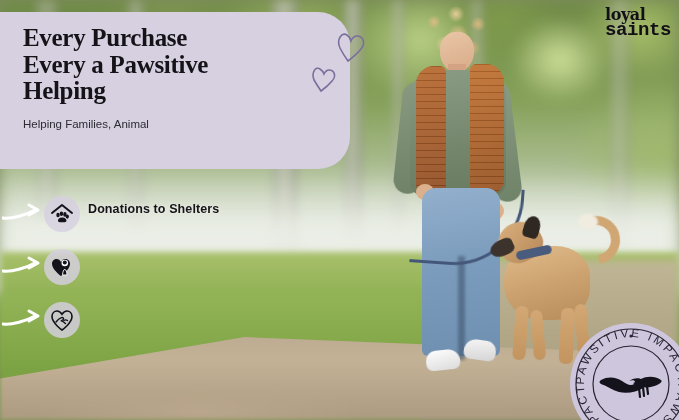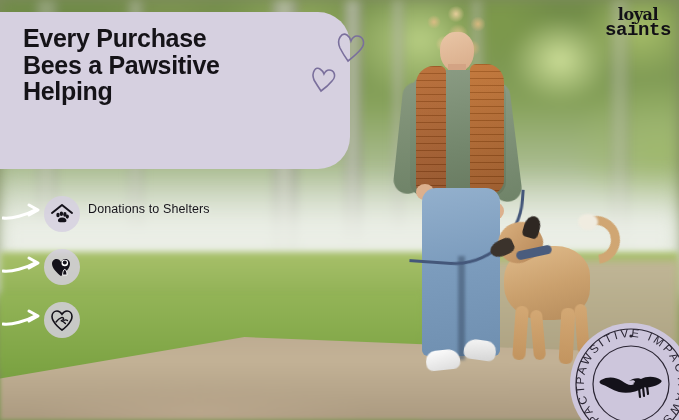--- a/index.html
+++ b/index.html
@@ -159,21 +159,21 @@
   .dl3 { left:62px; top:86px; width:14px; height:56px; transform:rotate(3deg); }
   .dl4 { left:78px; top:82px; width:12px; height:50px; transform:rotate(-4deg); }
 
   
   .panel {
     position:absolute; left:-18px; top:12px; width:368px; height:157px;
     background:#d6d0e0; border-radius:0 32px 32px 0;
   }
   .panel-inner { position:absolute; left:18px; top:0; width:350px; height:100%; padding:13px 18px 0 23px; }
   .headline {
-    font-family:Liberation Sans, sans-serif;
+    font-family:Liberation Serif, serif;
     font-weight:700; font-size:25px; line-height:1.06;
     color:#151318; letter-spacing:-.3px;
   }
   .subline {
     margin-top:11px; font-size:11.5px; line-height:1.55;
     color:#2e2b33; font-weight:400;
   }
 
   
   .hearts { position:absolute; left:310px; top:22px; width:70px; height:76px; pointer-events:none; }
@@ -182,27 +182,27 @@
   .features { position:absolute; left:0; top:190px; width:300px; }
   .feat { position:relative; height:53px; display:flex; align-items:center; }
   .arrow { position:absolute; left:2px; top:12px; width:40px; height:22px; }
   .badge-icon {
     position:absolute; left:44px; top:6px; width:36px; height:36px; border-radius:50%;
     background:rgba(214,208,224,.82);
     display:flex; align-items:center; justify-content:center;
   }
   .feat-label {
     position:absolute; left:88px; top:12px;
-    font-size:12.5px; font-weight:400; color:#16141a; letter-spacing:.1px;
+    font-size:12.5px; font-weight:700; color:#16141a; letter-spacing:.1px;
     text-shadow:0 0 5px rgba(255,255,255,.55);
   }
 
   
   .logo {
-    position:absolute; right:8px; top:7px; text-align:center;
+    position:absolute; right:8px; top:7px; text-align:left;
     font-family:"DejaVu Serif", serif; font-weight:700;
     color:#121016; line-height:.94; letter-spacing:-.4px;
   }
   .logo .l1 { font-size:16px; display:block; }
   .logo .l2 { font-size:19px; display:block;font-family:Liberation Mono, monospace; }
 
   
   .seal { position:absolute; right:-14px; bottom:-26px; width:124px; height:124px; }
 </style>
 </head>
@@ -254,24 +254,25 @@
     <div class="dear"></div>
     <div class="dsnout"></div>
     <div class="dcollar"></div>
   </div>
 </div>
 
 <div class="panel">
   <div class="panel-inner">
     <div class="headline">
       <div>Every Purchase</div>
-      <div>Bees a Pawsitive</div>
+      <div>Every a Pawsitive</div>
       <div>Helping</div>
     </div>
     <div class="subline">
+      <div>Helping Families, Animal</div>
     </div>
   </div>
 </div>
 
 <div class="hearts">
   <svg width="70" height="76" viewBox="0 0 70 76" fill="none">
     <path d="M30 26c-4-9 2-16 7-13 3 2 4 6 4 6s2-5 6-5c6 0 9 7 4 13-4 5-13 12-13 12S33 32 30 26z" stroke="#7a6f9c" stroke-width="1.6" fill="none" stroke-linecap="round"></path>
     <path d="M4 58c-3-8 2-14 6-11 3 2 4 5 4 5s2-4 5-4c5 0 8 6 3 11-4 5-11 10-11 10S7 63 4 58z" stroke="#7a6f9c" stroke-width="1.6" fill="none" stroke-linecap="round"></path>
   </svg>
 </div>

